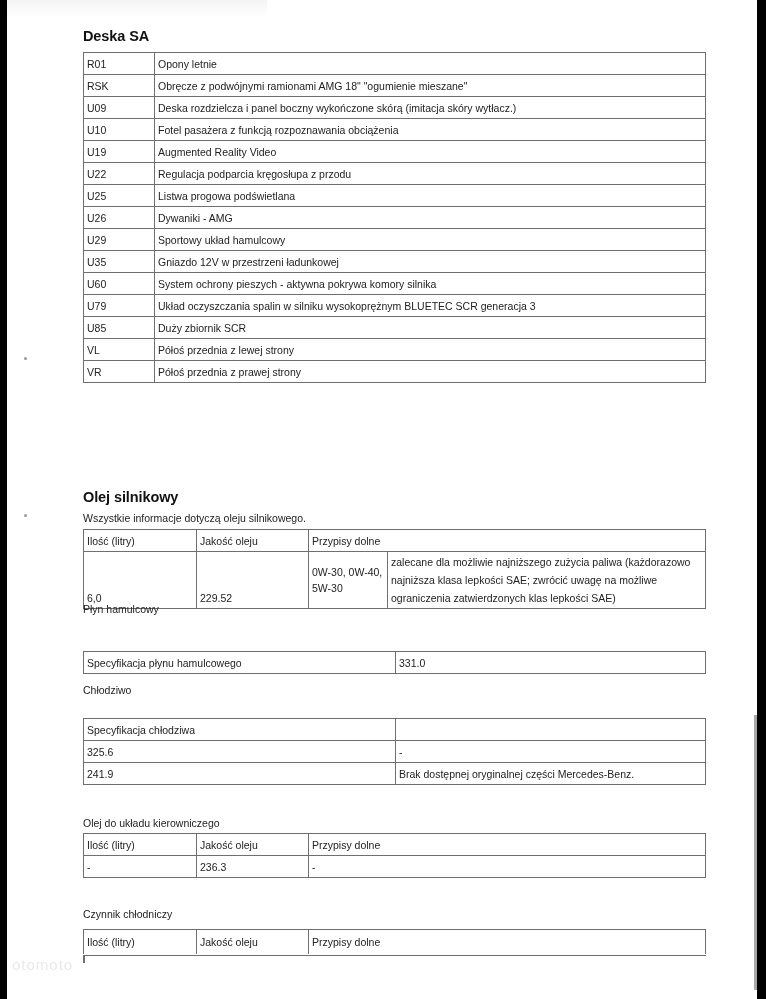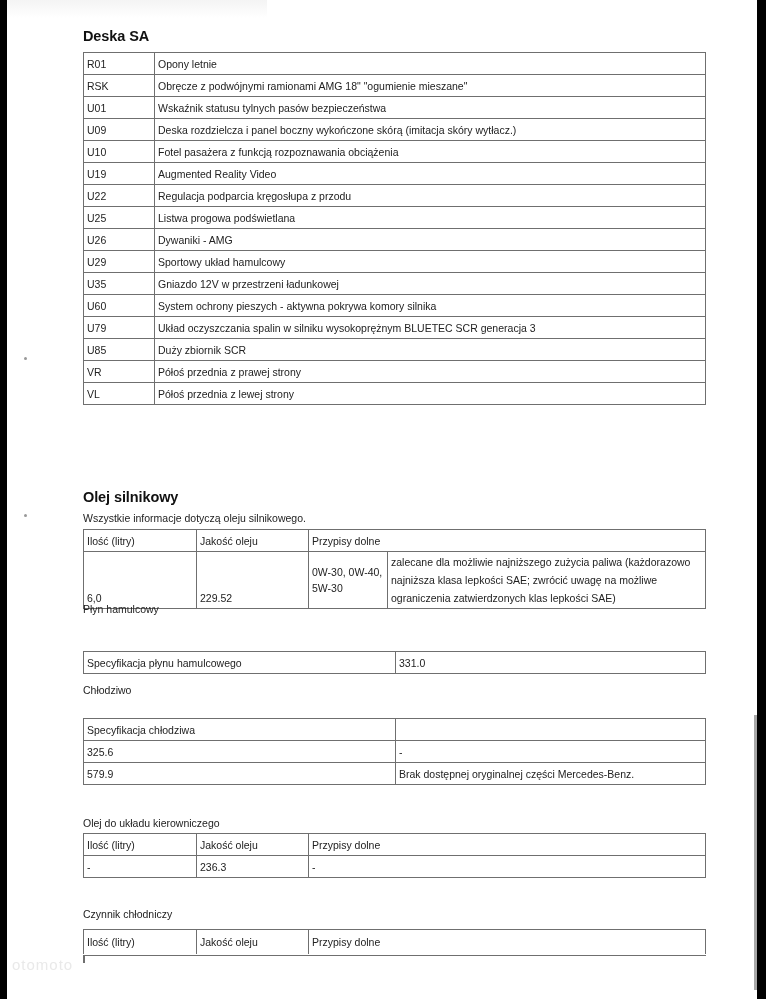--- a/index.html
+++ b/index.html
@@ -48,24 +48,20 @@
     <tbody id="sa-body">
         <tr>
           <td>R01</td>
           <td>Opony letnie</td>
         </tr>
         <tr>
           <td>RSK</td>
           <td>Obręcze z podwójnymi ramionami AMG 18" "ogumienie mieszane"</td>
         </tr>
         <tr>
-          <td>U01</td>
-          <td>Wskaźnik statusu tylnych pasów bezpieczeństwa</td>
-        </tr>
-        <tr>
           <td>U09</td>
           <td>Deska rozdzielcza i panel boczny wykończone skórą (imitacja skóry wytłacz.)</td>
         </tr>
         <tr>
           <td>U10</td>
           <td>Fotel pasażera z funkcją rozpoznawania obciążenia</td>
         </tr>
         <tr>
           <td>U19</td>
           <td>Augmented Reality Video</td>
@@ -96,26 +92,26 @@
         </tr>
         <tr>
           <td>U79</td>
           <td>Układ oczyszczania spalin w silniku wysokoprężnym BLUETEC SCR generacja 3</td>
         </tr>
         <tr>
           <td>U85</td>
           <td>Duży zbiornik SCR</td>
         </tr>
         <tr>
+          <td>VL</td>
+          <td>Półoś przednia z lewej strony</td>
+        </tr>
+        <tr>
           <td>VR</td>
           <td>Półoś przednia z prawej strony</td>
-        </tr>
-        <tr>
-          <td>VL</td>
-          <td>Półoś przednia z lewej strony</td>
         </tr>
       </tbody>
   </table>
 
   <h2 style="position:absolute;top:489px;left:0;">Olej silnikowy</h2>
   <div class="label" style="position:absolute;top:512px;left:0;">Wszystkie informacje dotyczą oleju silnikowego.</div>
   <table class="oil" style="position:absolute;top:529px;left:0;">
     <colgroup>
         <col style="width:113px">
         <col style="width:112px">
@@ -160,21 +156,21 @@
     <tbody>
         <tr>
       <td>Specyfikacja chłodziwa</td>
       <td></td>
     </tr>
     <tr>
       <td>325.6</td>
       <td>-</td>
     </tr>
     <tr>
-      <td>579.9</td>
+      <td>241.9</td>
       <td>Brak dostępnej oryginalnej części Mercedes-Benz.</td>
     </tr>
   </tbody>
     </table>
 
   <div class="label" style="position:absolute;top:817px;left:0;">Olej do układu kierowniczego</div>
   <table class="oil" style="position:absolute;top:833px;left:0;">
     <colgroup>
         <col style="width:113px">
         <col style="width:112px">

